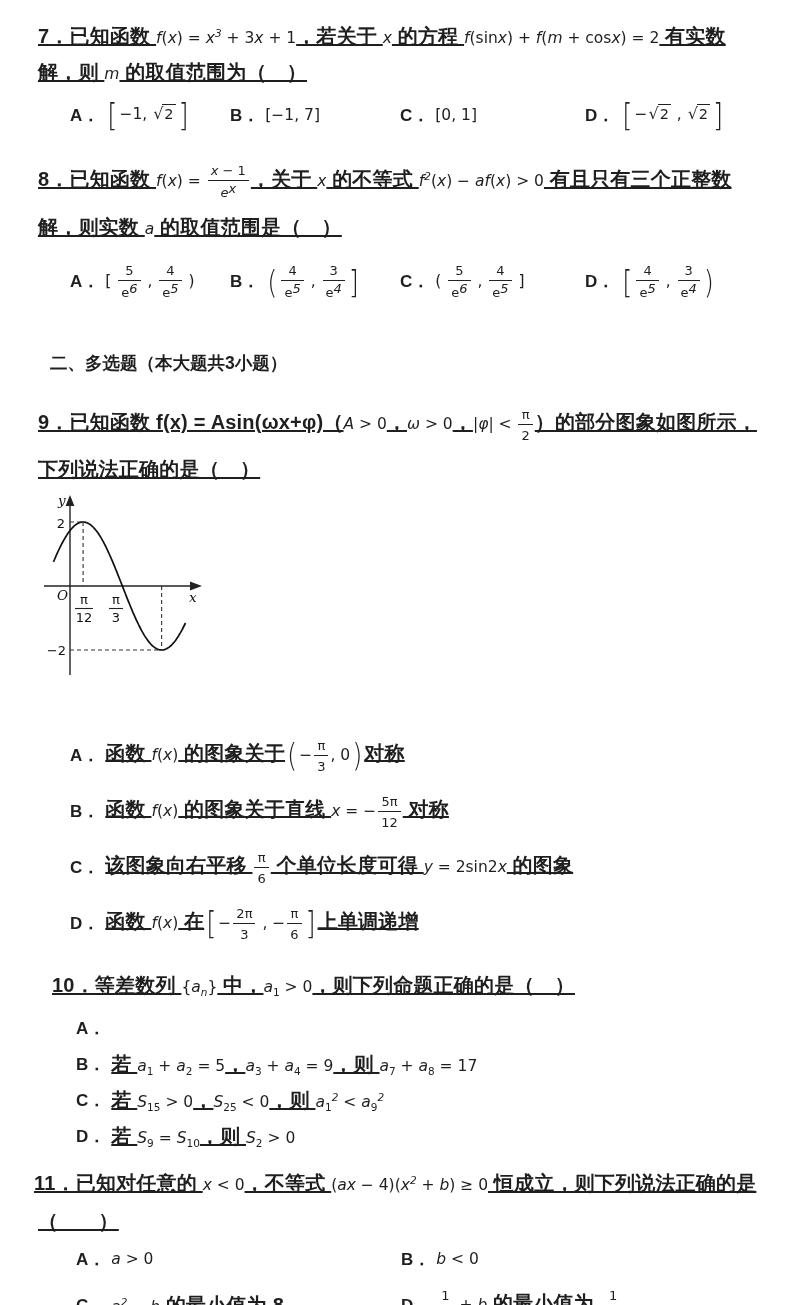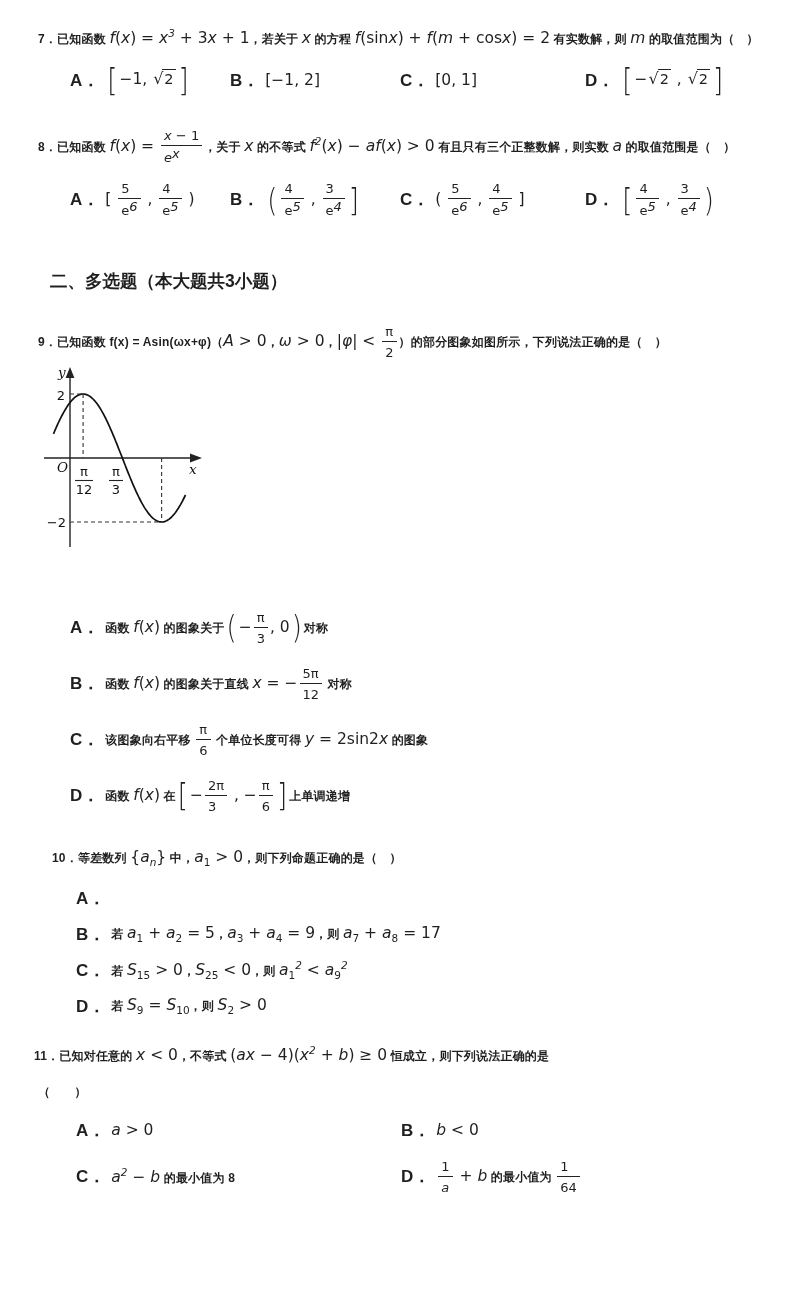--- a/index.html
+++ b/index.html
@@ -2,27 +2,27 @@
 <html><head>
 <meta charset="utf-8">
 <style>
   html,body{margin:0;padding:0;}
   body{
     width:800px;height:1305px;overflow:hidden;box-sizing:border-box;
     background:#ffffff;color:#1f1f1f;
     font-family:"Liberation Sans","DejaVu Sans",sans-serif;
     padding-top:16px;
   }
-  .cn{font-size:12px;font-weight:600;letter-spacing:.2px;}
+  .cn{font-size:20px;font-weight:600;letter-spacing:.2px;text-decoration:underline;}
   .mu{font-size:15.5px;font-weight:400;font-family:"DejaVu Sans",sans-serif;}
   .mv{font-size:15.5px;font-weight:400;font-style:italic;font-family:"DejaVu Sans",sans-serif;}
   sup{font-size:10.5px;vertical-align:6px;font-style:italic;}
   sub{font-size:10.5px;vertical-align:-4px;}
   sup .mu,sub .mu,sup .mv,sub .mv{font-size:10.5px;}
-  .frac{display:inline-block;vertical-align:-0.7em;line-height:1.12;margin:0 2px;}
+  .frac{display:inline-block;text-align:center;vertical-align:-0.7em;line-height:1.12;margin:0 2px;}
   .frac .mu,.frac .mv{font-size:13px;}
   .frac sup{vertical-align:4px;} 
   .fnum{display:block;padding:0 3px 1px;border-bottom:1.3px solid #222;}
   .fden{display:block;padding:1px 3px 0;}
   .big{font-size:26px;font-weight:300;vertical-align:middle;display:inline-block;transform:scaleY(1.25);margin:0 2px;line-height:1;}
   .sqrt{display:inline-flex;align-items:flex-start;margin:0 1px;}
   .rsign{font-size:16px;}
   .rbar{border-top:1.4px solid #222;padding:0 2px;margin-left:-1px;font-size:14.5px;line-height:1.25;}
   .stem{padding-left:38px;padding-right:34px;}
   .lh34{line-height:34px;} .lh36{line-height:36px;} .lh45{line-height:45px;} .lh46{line-height:46px;}
@@ -49,21 +49,21 @@
 <div class="optrow4 h44" style="margin-top:2px">
   <div class="optcell">
       <span class="optlabel">A．</span>
       <span><span class="big mu">[</span><span class="mu">−1, </span><span class="sqrt">
           <span class="rsign mu">√</span>
           <span class="rbar mu">2</span>
         </span><span class="big mu">]</span></span>
     </div>
   <div class="optcell">
       <span class="optlabel">B．</span>
-      <span><span class="mu">[−1, 2]</span></span>
+      <span><span class="mu">[−1, 7]</span></span>
     </div>
   <div class="optcell">
       <span class="optlabel">C．</span>
       <span><span class="mu">[0, 1]</span></span>
     </div>
   <div class="optcell">
       <span class="optlabel">D．</span>
       <span><span class="big mu">[</span><span class="mu">−</span><span class="sqrt">
           <span class="rsign mu">√</span>
           <span class="rbar mu">2</span>

